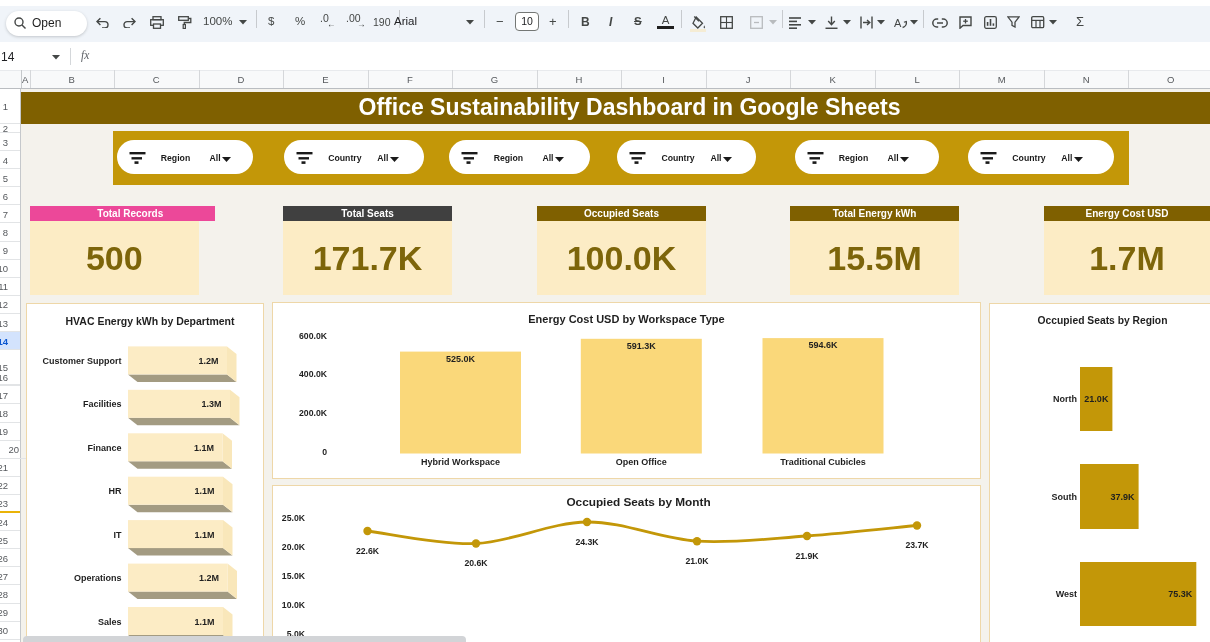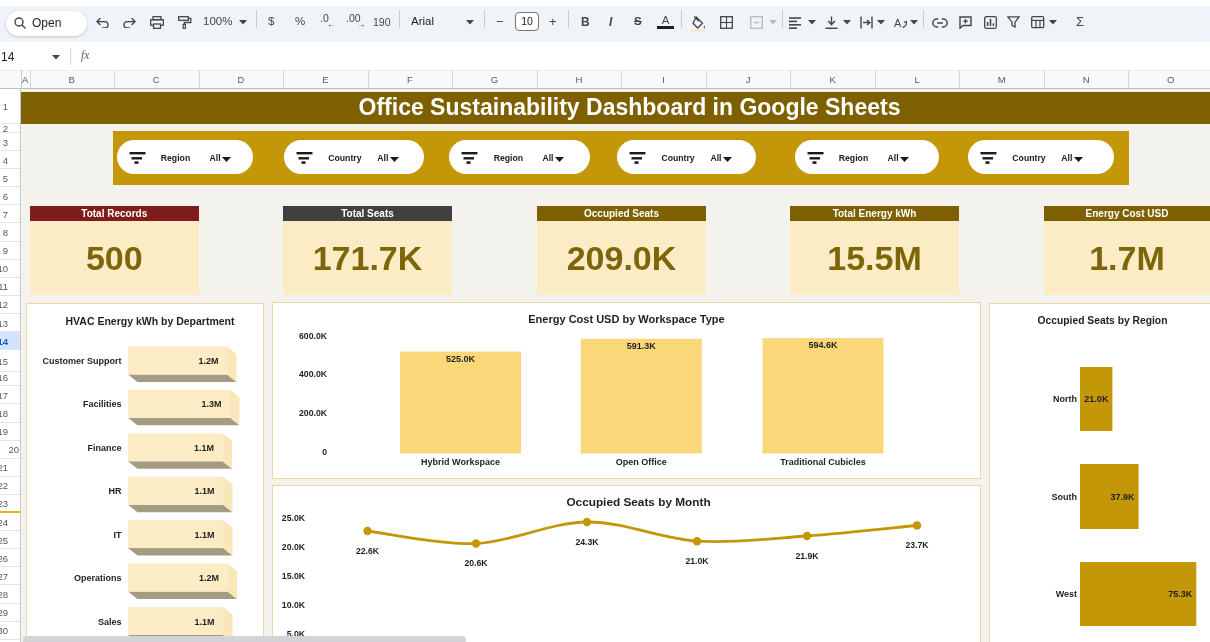--- a/index.html
+++ b/index.html
@@ -37,21 +37,21 @@
   </svg>
 <div class="a" style="left:256px;top:10px;width:1px;height:18px;background:#c7cace;"></div>
 <div class="a" style="left:268px;top:15px;font-size:11.5px;color:#444746;">$</div>
 <div class="a" style="left:295px;top:15px;font-size:11.5px;color:#444746;">%</div>
 <div class="a" style="left:320px;top:12px;font-size:10.5px;color:#444746;">.0</div>
 <div class="a" style="left:327px;top:19px;font-size:8.5px;color:#444746;">←</div>
 <div class="a" style="left:346px;top:12px;font-size:10.5px;color:#444746;">.00</div>
 <div class="a" style="left:357px;top:19px;font-size:8.5px;color:#444746;">→</div>
 <div class="a" style="left:373px;top:16px;font-size:10.5px;color:#444746;">190</div>
 <div class="a" style="left:399px;top:10px;width:1px;height:18px;background:#c7cace;"></div>
-<div class="a" style="left:411px;top:15px;font-size:11.5px;color:#202124;text-align:right;">Arial</div>
+<div class="a" style="left:394px;top:15px;font-size:11.5px;color:#202124;text-align:right;">Arial</div>
 <svg class="a" style="left:466px;top:20px" width="8" height="5" viewBox="0 0 8 5">
     <path d="M0,0 L4,4.6 L8,0" fill="#444746"></path>
   </svg>
 <div class="a" style="left:484px;top:10px;width:1px;height:18px;background:#c7cace;"></div>
 <div class="a" style="left:496px;top:14px;font-size:13px;color:#444746;">−</div>
 <div class="a" style="left:515px;top:12px;width:22px;height:17px;border:1px solid #747775;border-radius:4px;background:#fff;font-size:10.5px;color:#202124;text-align:center;line-height:17px;">10</div>
 <div class="a" style="left:549px;top:14px;font-size:13px;color:#444746;">+</div>
 <div class="a" style="left:568px;top:10px;width:1px;height:18px;background:#c7cace;"></div>
 <div class="a b" style="left:581px;top:15px;font-size:12px;color:#444746;">B</div>
 <div class="a b" style="left:609px;top:15px;font-size:12px;font-style:italic;color:#444746;">I</div>
@@ -198,21 +198,21 @@
   </div>
 <div class="a" style="left:0;top:295.90000000000003px;width:20px;height:18.1px;border-bottom:1px solid #e2e4e6;box-sizing:border-box;overflow:hidden;">
     <span style="position:absolute;right:12px;top:50%;transform:translateY(-50%);font-size:9.5px;color:#55585c;">12</span>
   </div>
 <div class="a" style="left:0;top:314.00000000000006px;width:20px;height:18.1px;border-bottom:1px solid #e2e4e6;box-sizing:border-box;overflow:hidden;">
     <span style="position:absolute;right:12px;top:50%;transform:translateY(-50%);font-size:9.5px;color:#55585c;">13</span>
   </div>
 <div class="a" style="left:0;top:332.1000000000001px;width:20px;height:18.1px;border-bottom:1px solid #e2e4e6;background:#d3e3fd;box-sizing:border-box;overflow:hidden;">
     <span style="position:absolute;right:12px;top:50%;transform:translateY(-50%);font-size:9.5px;color:#0b57d0;font-weight:bold;">14</span>
   </div>
-<div class="a" style="left:0;top:350.2000000000001px;width:20px;height:22px;border-bottom:1px solid #e2e4e6;box-sizing:border-box;overflow:hidden;">
+<div class="a" style="left:0;top:350.2000000000001px;width:20px;height:35px;border-bottom:1px solid #e2e4e6;box-sizing:border-box;overflow:hidden;">
     <span style="position:absolute;right:12px;top:50%;transform:translateY(-50%);font-size:9.5px;color:#55585c;">15</span>
   </div>
 <div class="a" style="left:0;top:368.3000000000001px;width:20px;height:18.1px;border-bottom:1px solid #e2e4e6;box-sizing:border-box;overflow:hidden;">
     <span style="position:absolute;right:12px;top:50%;transform:translateY(-50%);font-size:9.5px;color:#55585c;">16</span>
   </div>
 <div class="a" style="left:0;top:386.40000000000015px;width:20px;height:18.1px;border-bottom:1px solid #e2e4e6;box-sizing:border-box;overflow:hidden;">
     <span style="position:absolute;right:12px;top:50%;transform:translateY(-50%);font-size:9.5px;color:#55585c;">17</span>
   </div>
 <div class="a" style="left:0;top:404.50000000000017px;width:20px;height:18.1px;border-bottom:1px solid #e2e4e6;box-sizing:border-box;overflow:hidden;">
     <span style="position:absolute;right:12px;top:50%;transform:translateY(-50%);font-size:9.5px;color:#55585c;">18</span>
@@ -315,26 +315,26 @@
 <svg class="a" style="left:980.3px;top:151.5px" width="17" height="12" viewBox="0 0 17 12">
     <line x1="0.5" y1="1.2" x2="16.5" y2="1.2" stroke="#1a1a1a" stroke-width="2.4"></line>
     <line x1="2.5" y1="6.3" x2="13" y2="6.3" stroke="#1a1a1a" stroke-width="2.4"></line>
     <line x1="5.5" y1="10.6" x2="9.5" y2="10.6" stroke="#1a1a1a" stroke-width="2.6"></line>
   </svg>
 <div class="a b" style="left:1012.3px;top:152.5px;width:30px;text-align:center;font-size:8.7px;color:#1a1a1a;">Country</div>
 <div class="a b" style="left:1061.3px;top:152.5px;font-size:8.7px;color:#1a1a1a;">All</div>
 <svg class="a" style="left:1073.8px;top:157px" width="9" height="6" viewBox="0 0 9 6">
     <path d="M0,0 L4.5,5 L9,0" fill="#1a1a1a"></path>
   </svg>
-<div class="a b" style="left:29.5px;top:205.9px;width:169.5px;height:15.1px;background:#7f1d1d;color:#fff;font-size:10px;text-align:center;line-height:15.6px;">Total Records</div>
+<div class="a b" style="left:29.5px;top:205.9px;width:169.5px;height:15.1px;background:#ec4899;color:#fff;font-size:10px;text-align:center;line-height:15.6px;padding-left:16px;">Total Records</div>
 <div class="a b" style="left:29.5px;top:221px;width:169.5px;height:74.3px;background:#fcecc5;color:#7d650a;font-size:34px;text-align:center;line-height:74px;">500</div>
 <div class="a b" style="left:283px;top:205.9px;width:169px;height:15.1px;background:#404040;color:#fff;font-size:10px;text-align:center;line-height:15.6px;">Total Seats</div>
 <div class="a b" style="left:283px;top:221px;width:169px;height:74.3px;background:#fcecc5;color:#7d650a;font-size:34px;text-align:center;line-height:74px;">171.7K</div>
 <div class="a b" style="left:537px;top:205.9px;width:169px;height:15.1px;background:#7f6000;color:#fff;font-size:10px;text-align:center;line-height:15.6px;">Occupied Seats</div>
-<div class="a b" style="left:537px;top:221px;width:169px;height:74.3px;background:#fcecc5;color:#7d650a;font-size:34px;text-align:center;line-height:74px;">209.0K</div>
+<div class="a b" style="left:537px;top:221px;width:169px;height:74.3px;background:#fcecc5;color:#7d650a;font-size:34px;text-align:center;line-height:74px;">100.0K</div>
 <div class="a b" style="left:790px;top:205.9px;width:169px;height:15.1px;background:#7f6000;color:#fff;font-size:10px;text-align:center;line-height:15.6px;">Total Energy kWh</div>
 <div class="a b" style="left:790px;top:221px;width:169px;height:74.3px;background:#fcecc5;color:#7d650a;font-size:34px;text-align:center;line-height:74px;">15.5M</div>
 <div class="a b" style="left:1044px;top:205.9px;width:166px;height:15.1px;background:#7f6000;color:#fff;font-size:10px;text-align:center;line-height:15.6px;">Energy Cost USD</div>
 <div class="a b" style="left:1044px;top:221px;width:166px;height:74.3px;background:#fcecc5;color:#7d650a;font-size:34px;text-align:center;line-height:74px;">1.7M</div>
 <div class="a" style="left:26px;top:302.5px;width:238.0px;height:347.5px;background:#ffffff;border:1px solid #eed7a8;box-sizing:border-box;"></div>
 <div class="a b" style="left:31px;top:315px;width:238px;text-align:center;font-size:10.5px;color:#1f1f1f;">HVAC Energy kWh by Department</div>
 <div class="a" style="left:272px;top:302px;width:709.0px;height:176.5px;background:#ffffff;border:1px solid #eed7a8;box-sizing:border-box;"></div>
 <div class="a b" style="left:272px;top:312.5px;width:709px;text-align:center;font-size:11px;color:#1f1f1f;">Energy Cost USD by Workspace Type</div>
 <div class="a" style="left:272px;top:484.5px;width:709.0px;height:165.5px;background:#ffffff;border:1px solid #eed7a8;box-sizing:border-box;"></div>
 <div class="a b" style="left:284px;top:495px;width:709px;text-align:center;font-size:11.8px;color:#1f1f1f;">Occupied Seats by Month</div>

